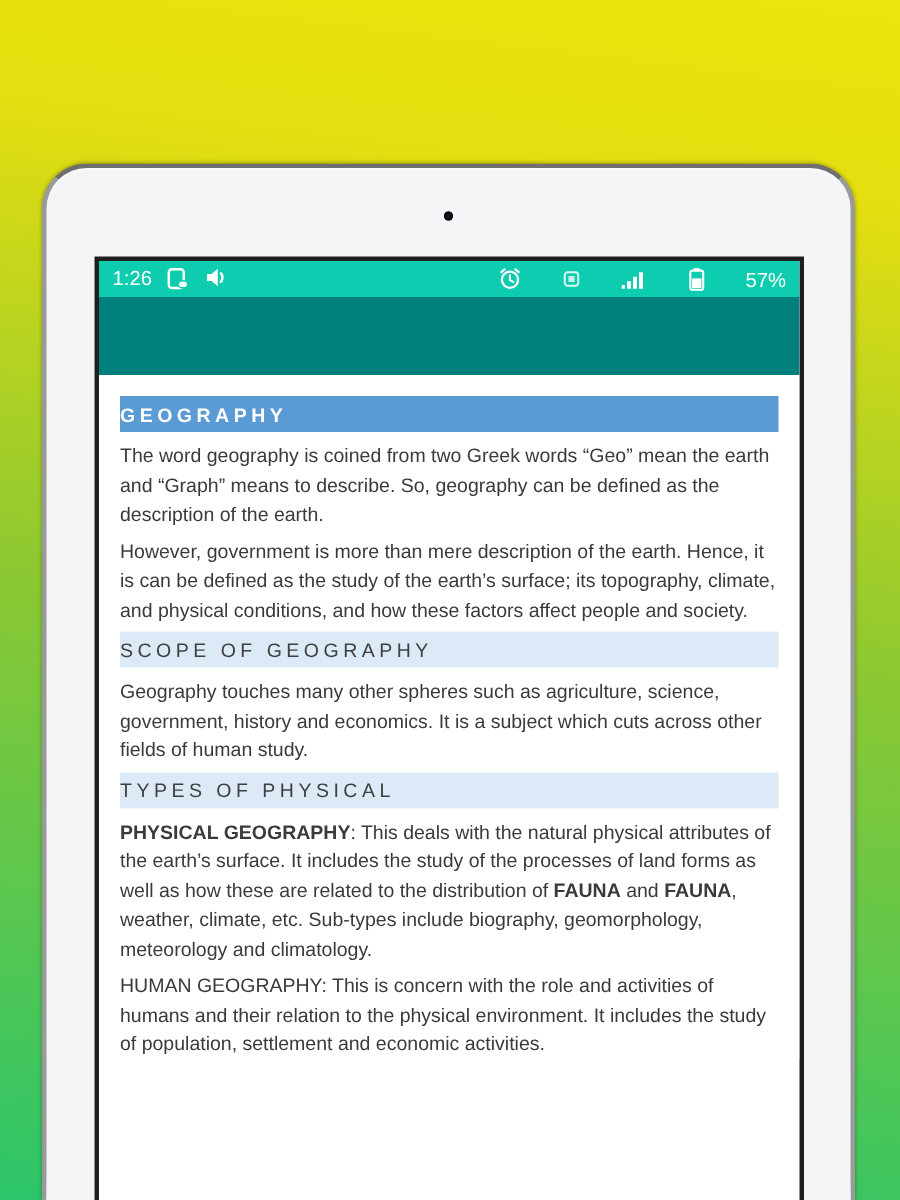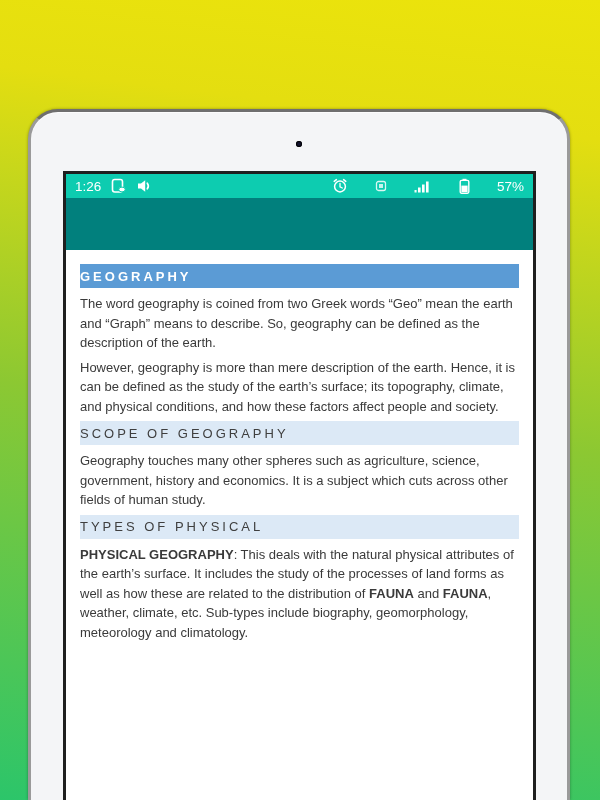--- a/index.html
+++ b/index.html
@@ -33,21 +33,21 @@
     border-radius:50%;background:#141430;box-shadow:inset 0 0 1px 1px #000;
   }
   .screen{
     position:absolute;left:32px;top:59px;width:473px;height:640px;
     border:3px solid #1f1f1f;background:#ffffff;overflow:hidden;
   }
   .statusbar{
     height:24px;background:var(--status-bar-bg);color:#fff;
     display:flex;align-items:center;padding:0 9px;font-size:13.5px;font-weight:500;
   }
-  .statusbar .sb-left{display:flex;align-items:center;gap:10px;}
+  .statusbar .sb-left{display:flex;gap:10px;}
   .statusbar .sb-right{display:flex;align-items:center;gap:27px;margin-left:auto;}
   .statusbar svg{display:block;}
   .appbar{height:52px;background:var(--app-bar-bg);}
   .content{
     padding:12px 14px 0;color:var(--body-text);
     font-size:13px;line-height:19.5px;background:#fff;
   }
   .content p{margin:0 0 5px;}
   .banner{
     text-align:left;letter-spacing:3px;font-size:13px;line-height:15px;
@@ -112,24 +112,25 @@
           </span>
           <span>57%</span>
         </div>
       </div>
 
       <div class="appbar"></div>
 
       <div class="content">
         <div class="banner banner-blue">GEOGRAPHY</div>
         <p>The word geography is coined from two Greek words “Geo” mean the earth and “Graph” means to describe. So, geography can be defined as the description of the earth.</p>
-        <p>However, geography is more than mere description of the earth. Hence, it is can be defined as the study of the earth’s surface; its topography, climate, and physical conditions, and how these factors affect people and society.</p>
+        <p>However, government is more than mere description of the earth. Hence, it is can be defined as the study of the earth’s surface; its topography, climate, and physical conditions, and how these factors affect people and society.</p>
 
         <div class="banner banner-light">SCOPE OF GEOGRAPHY</div>
         <p>Geography touches many other spheres such as agriculture, science, government, history and economics.  It is a subject which cuts across other fields of human study.</p>
 
         <div class="banner banner-light">TYPES OF PHYSICAL</div>
         <p><b>PHYSICAL GEOGRAPHY</b><span>: This deals with the natural physical attributes of the earth’s surface. It includes the study of the processes of land forms as well as how these are related to the distribution of </span><b>FAUNA</b><span> and </span><b>FAUNA</b><span>, weather, climate, etc. Sub-types include biography, geomorphology, meteorology and climatology.</span></p>
+        <p>HUMAN GEOGRAPHY: This is concern with the role and activities of humans and their relation to the physical environment. It includes the study of population, settlement and economic activities.</p>
       </div>
 
     </div>
   </div>
 </div>
 
 </body></html>

